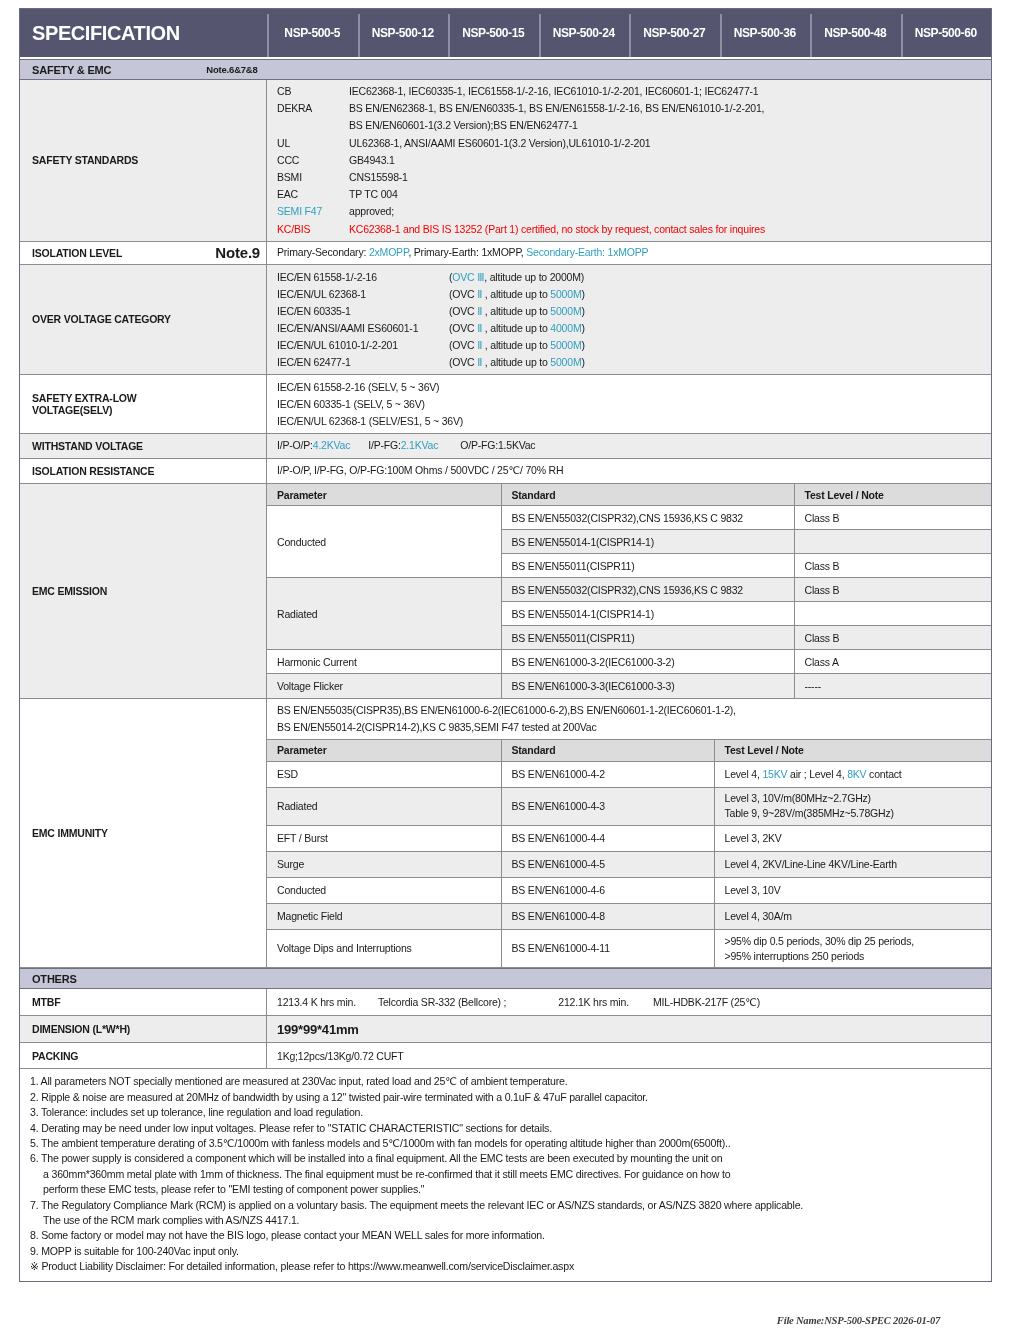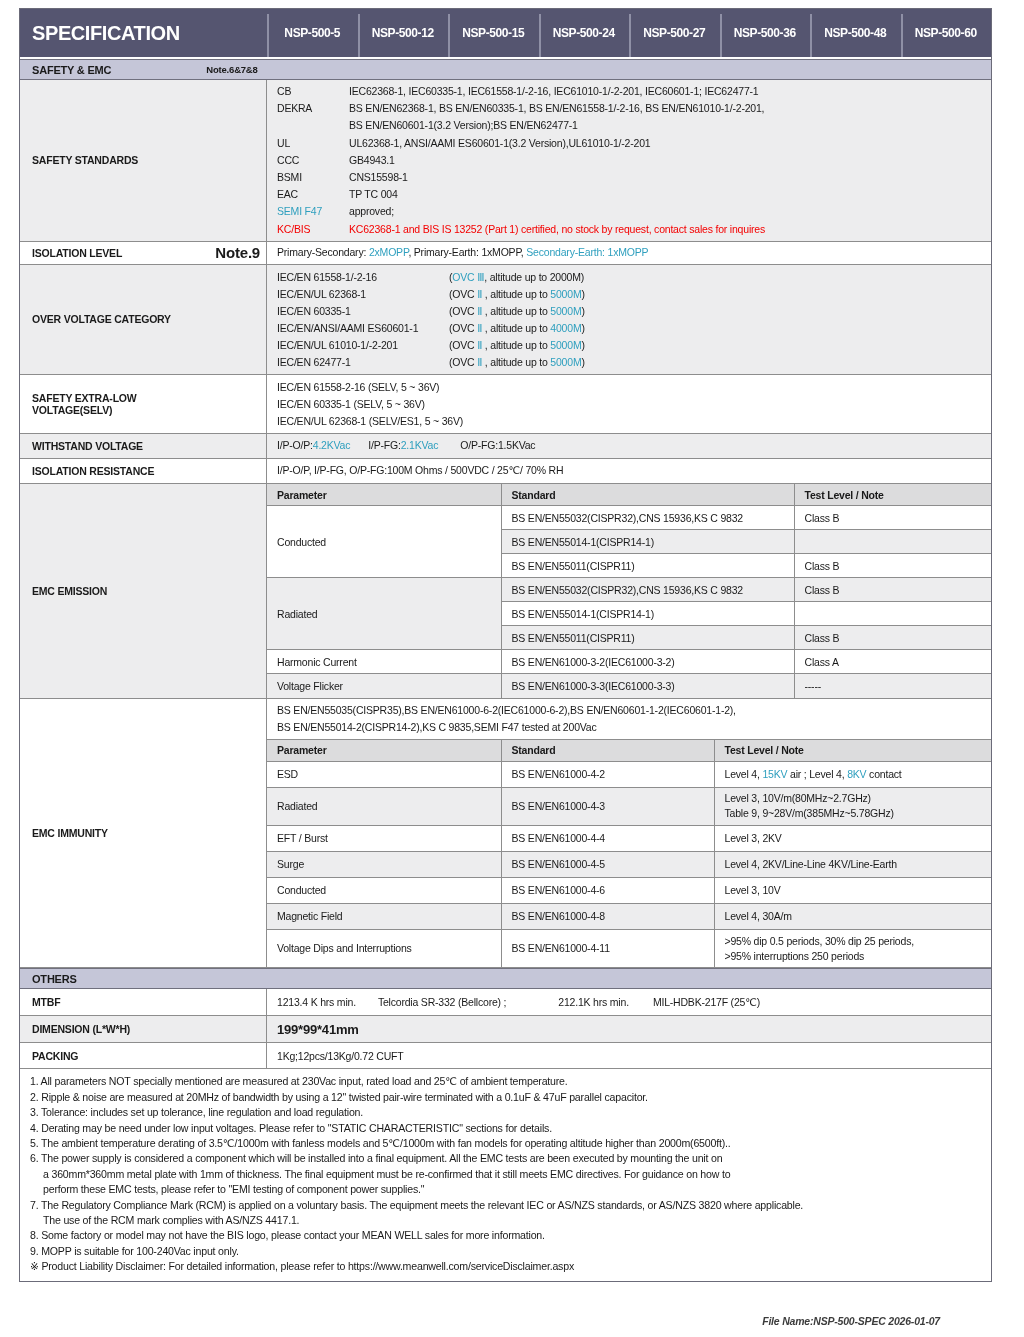--- a/index.html
+++ b/index.html
@@ -94,21 +94,21 @@
   .mtbf-p3 { margin-left: 24px; }
   .dim-value { font-weight: bold; font-size: 13px; }
 
   
   .notes-box { padding: 5px 8px 6px 10px; background: #fff; }
   .note-line { font-size: 10.6px; line-height: 15.4px; white-space: nowrap; }
   .note-line.cont { padding-left: 13px; }
 
   .footer {
     position: absolute; top: 1315px; right: 84px;
-    font-style: italic; font-weight: bold; font-size: 10.5px; color: #3c3c3c;
+    font-style: italic; font-weight: bold; font-size: 10.5px; color: #3c3c3c; font-family: Liberation Serif, serif;
   }
 </style>
 </head>
 <body>
 
 <div class="page">
   <div class="doc">
 
     <div class="spec-header">
       <div class="spec-title-cell">

